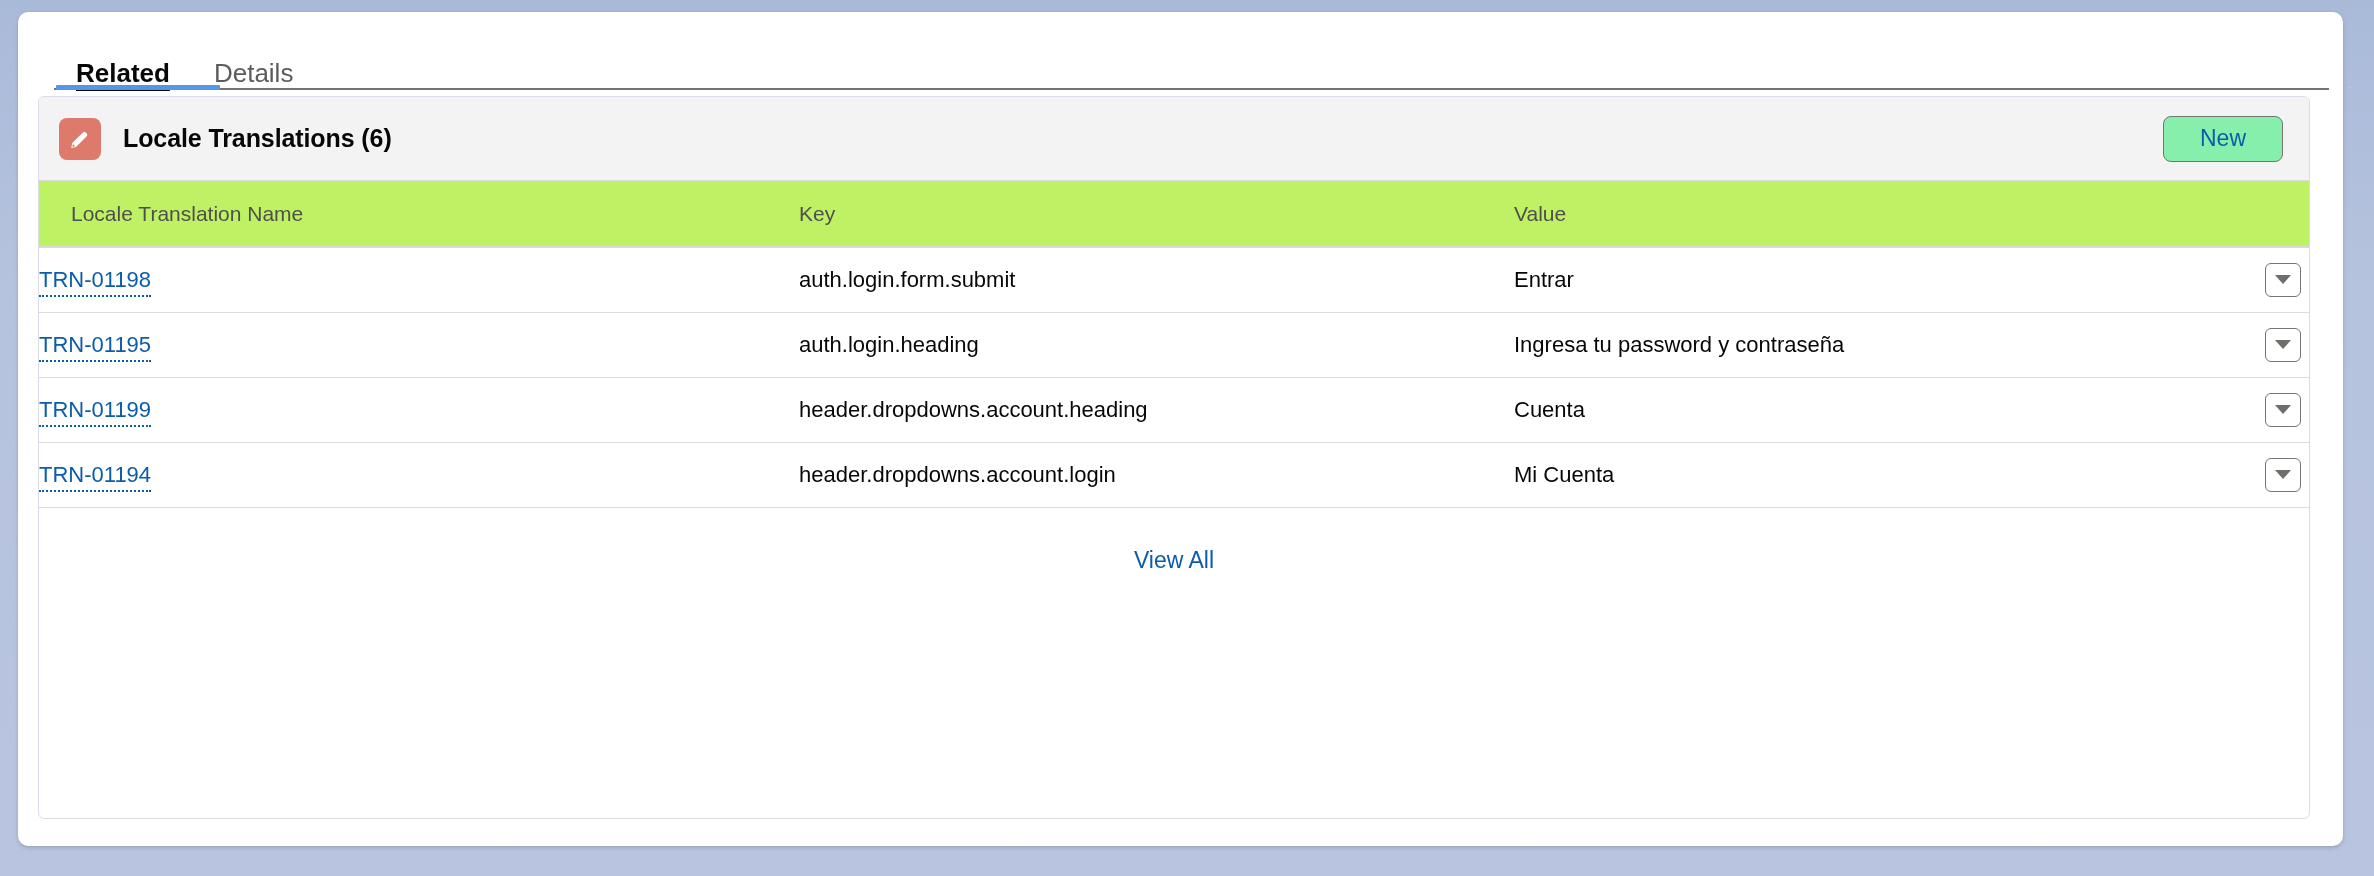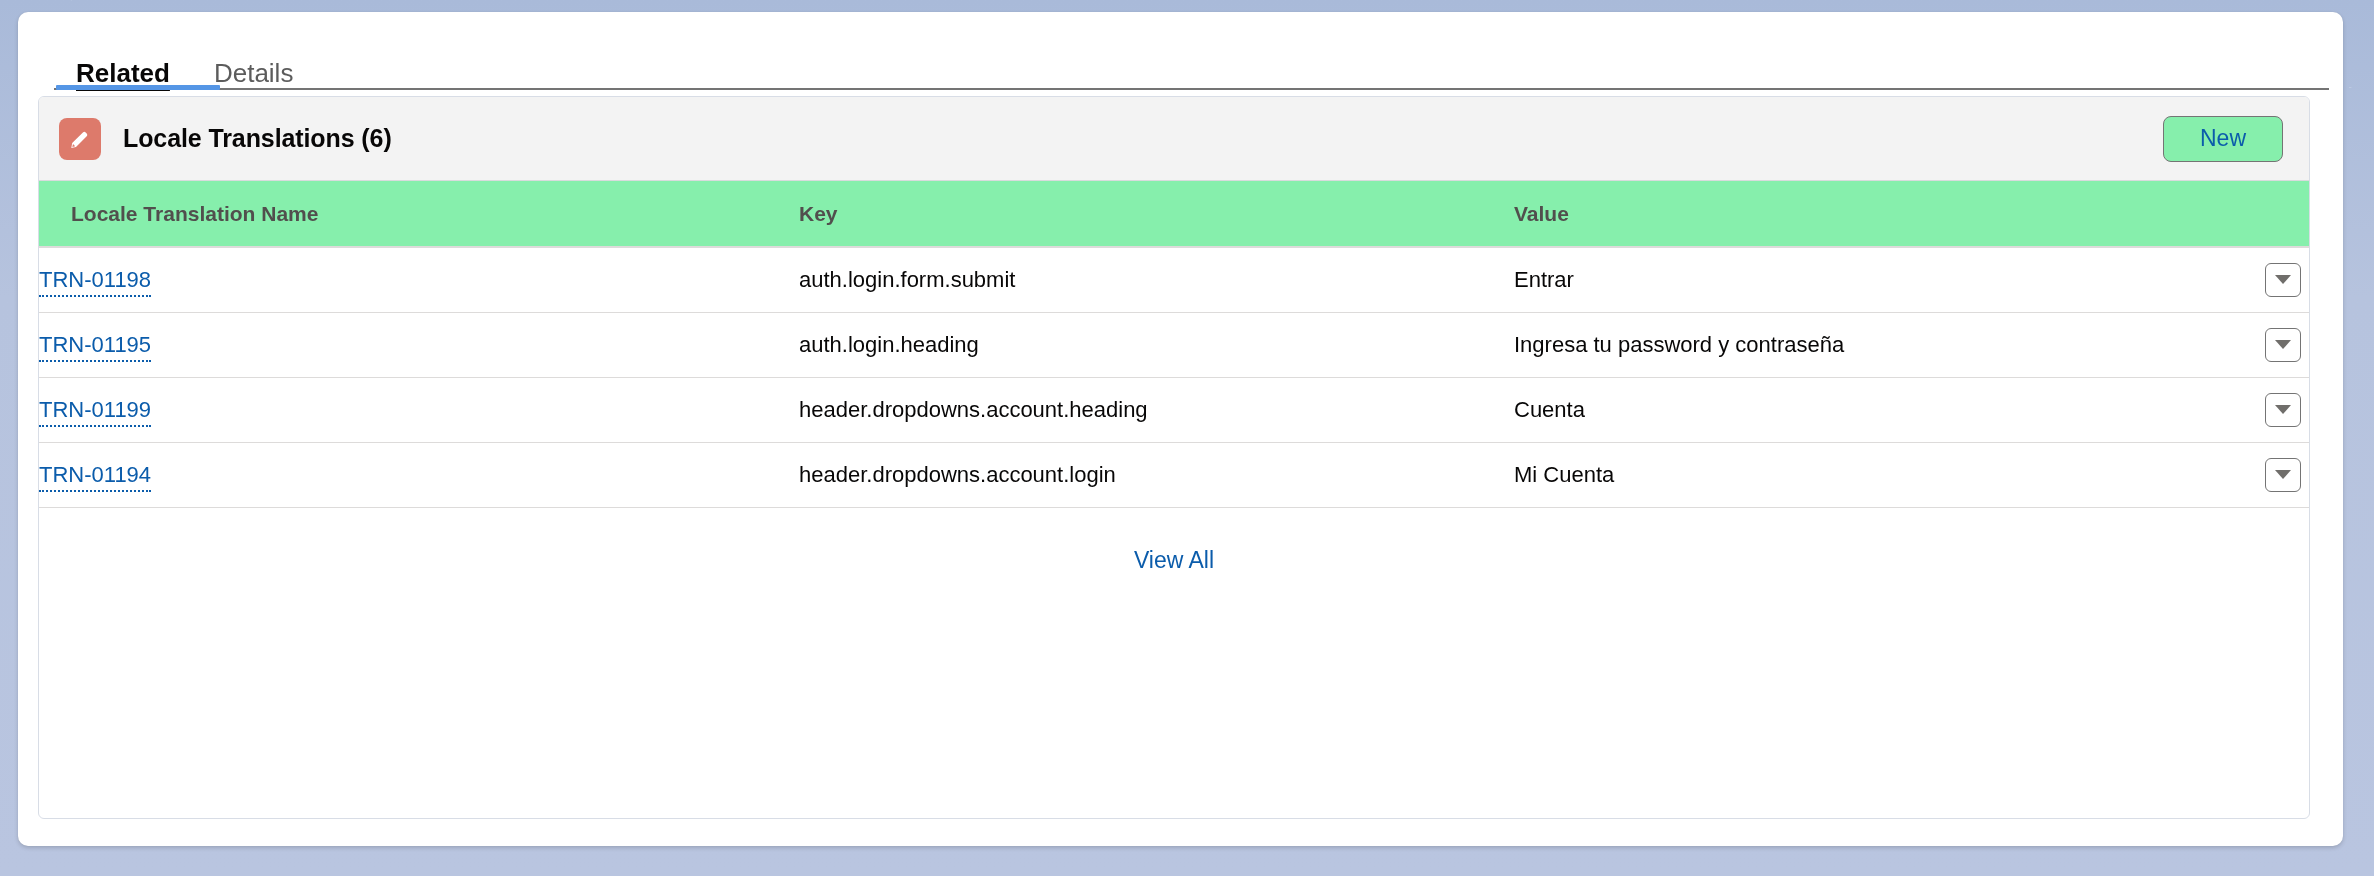--- a/index.html
+++ b/index.html
@@ -164,25 +164,25 @@
   }
 
   
   .rl-table {
     width: 100%;
     border-collapse: collapse;
     table-layout: fixed;
   }
 
   .rl-table thead th {
-    background: #86efac;
+    background: #bef264;
     border-bottom: 2px solid #dddbda;
     text-align: left;
     font-size: 21px;
-    font-weight: bold;
+    font-weight: normal;
     color: #514f4d;
     height: 66px;
     padding: 0 8px 0 0;
     vertical-align: middle;
   }
 
   .col-name  { width: 760px; padding-left: 32px !important; }
   .col-key   { width: 715px; }
   .col-value { width: 700px; }
   .col-act   { width: 95px; }

